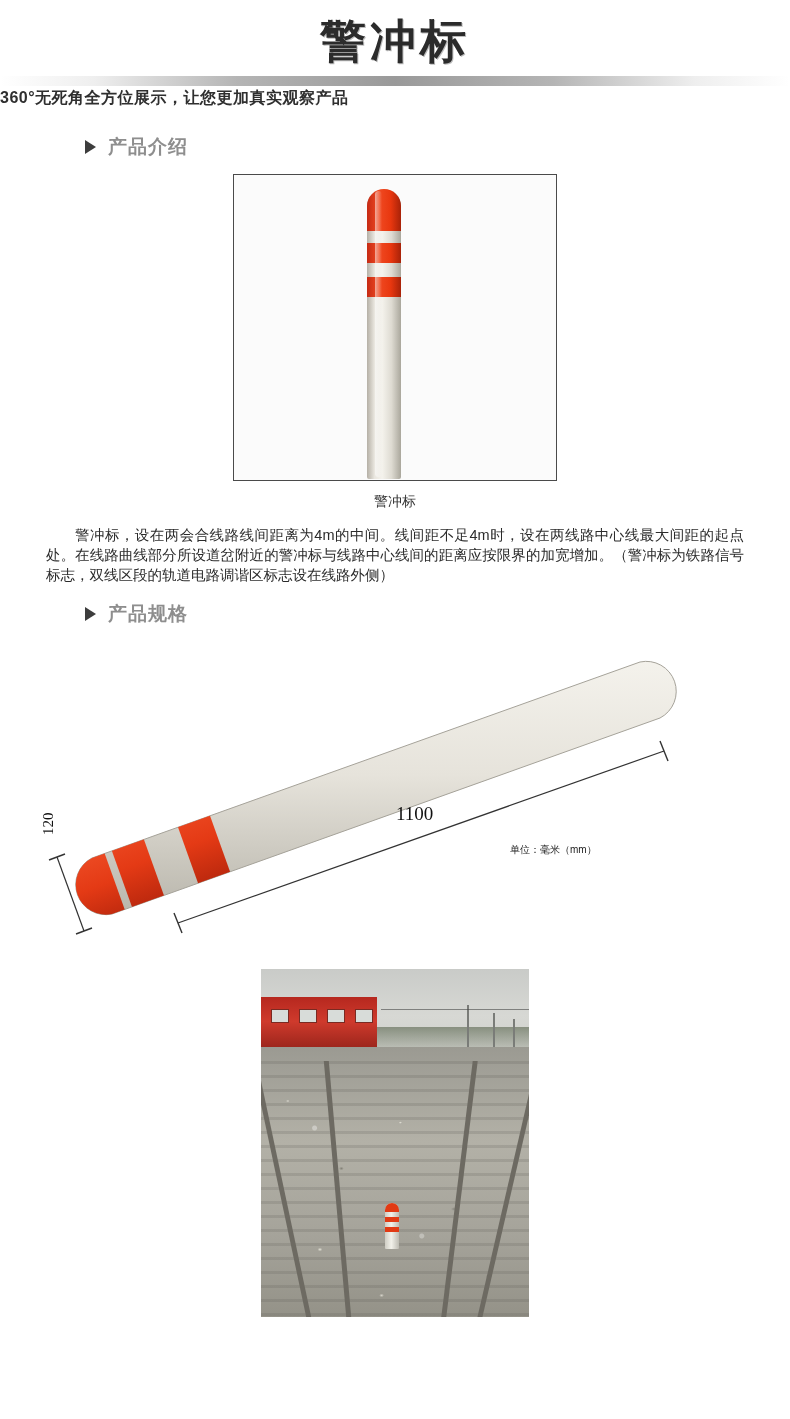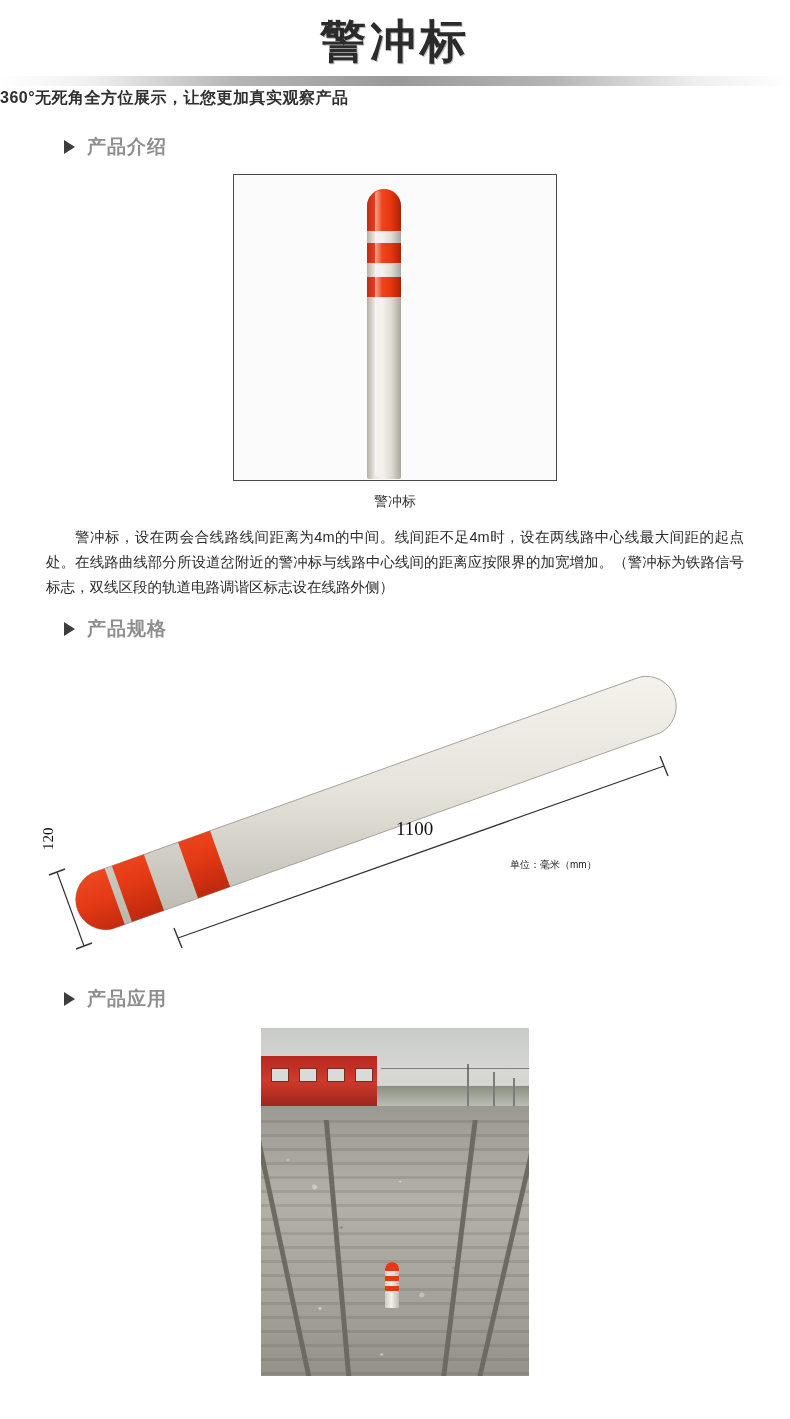--- a/index.html
+++ b/index.html
@@ -65,21 +65,21 @@
     font-size: 16px;
     font-weight: bold;
     color: #2f2f2f;
     letter-spacing: 0.5px;
   }
 
   
   .section-head {
     display: flex;
     align-items: center;
-    padding-left: 64px;
+    padding-left: 85px;
     margin-top: 14px;
     margin-bottom: 6px;
     height: 30px;
   }
   .tri {
     width: 0;
     height: 0;
     border-left: 11px solid #3d3d3d;
     border-top: 7px solid transparent;
     border-bottom: 7px solid transparent;
@@ -156,21 +156,21 @@
     text-align: center;
     font-size: 14px;
     color: #333;
     margin-top: 12px;
   }
 
   
   .para {
     margin: 14px 46px 0 46px;
     font-size: 14.5px;
-    line-height: 25px;
+    line-height: 20px;
     color: #2b2b2b;
     text-indent: 2em;
     text-align: justify;
   }
 
   
   .spec-wrap {
     position: relative;
     width: 790px;
     height: 320px;
@@ -369,24 +369,20 @@
       <line x1="57" y1="222" x2="84" y2="296" stroke="#333" stroke-width="1.2"></line>
       <line x1="49" y1="225" x2="65" y2="219" stroke="#333" stroke-width="1.4"></line>
       <line x1="76" y1="299" x2="92" y2="293" stroke="#333" stroke-width="1.4"></line>
     </svg>
 
     <div class="dim-len">1100</div>
     <div class="dim-dia">120</div>
     <div class="unit-text">单位：毫米（mm）</div>
   </div>
 
-  <div class="section-head">
-    <span class="tri"></span>
-    <span class="section-title">产品应用</span>
-  </div>
 
   <div class="app-wrap">
     <div class="app-frame">
       <div class="sky"></div>
       <div class="treeline"></div>
       <div class="train">
         <div class="win" style="left:10px"></div>
         <div class="win" style="left:38px"></div>
         <div class="win" style="left:66px"></div>
         <div class="win" style="left:94px"></div>

